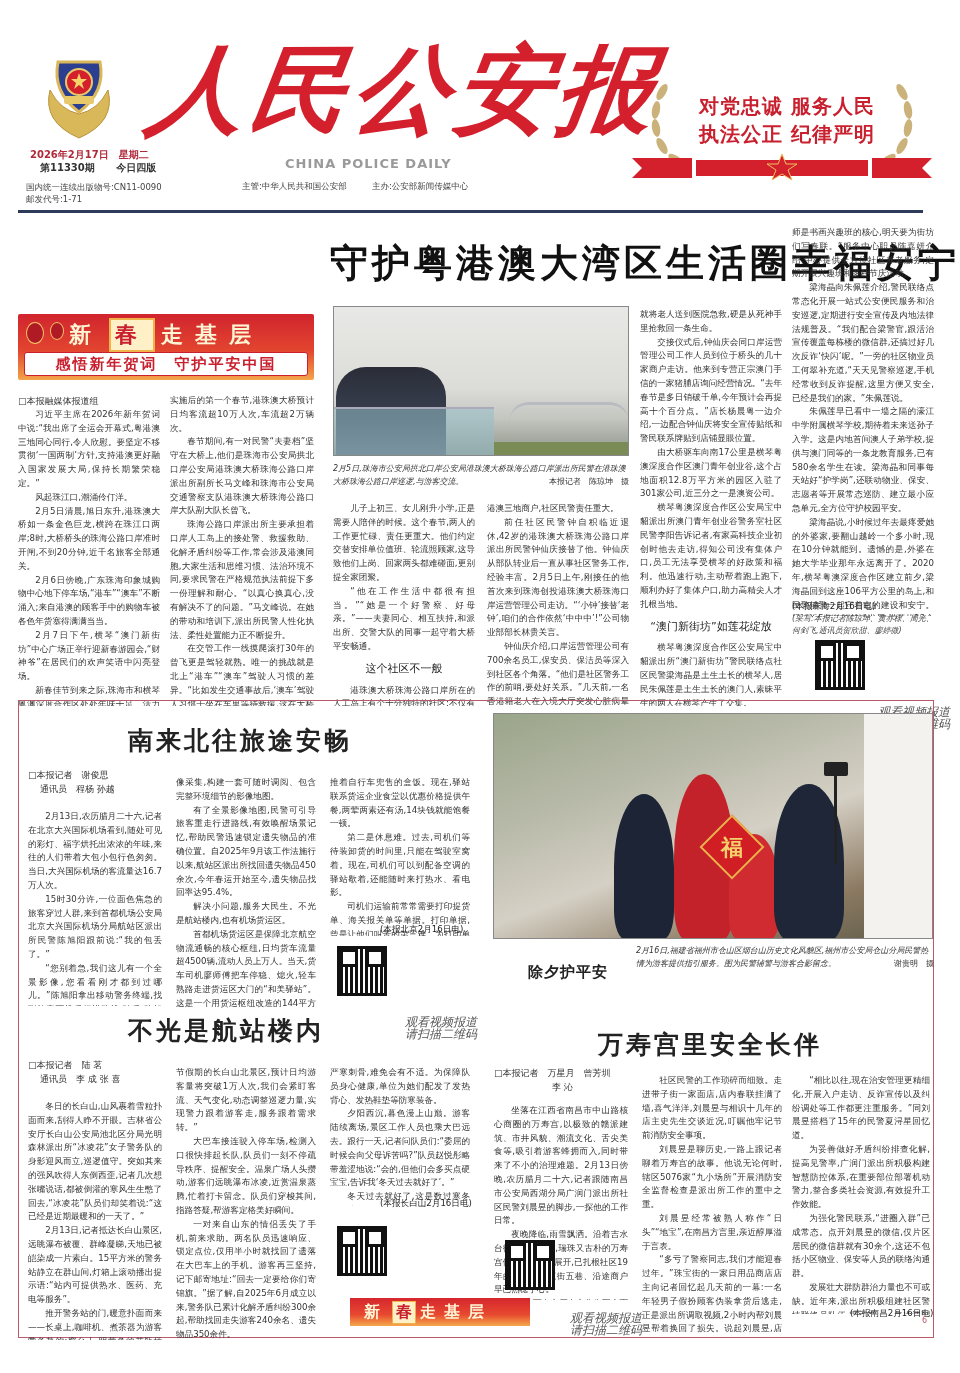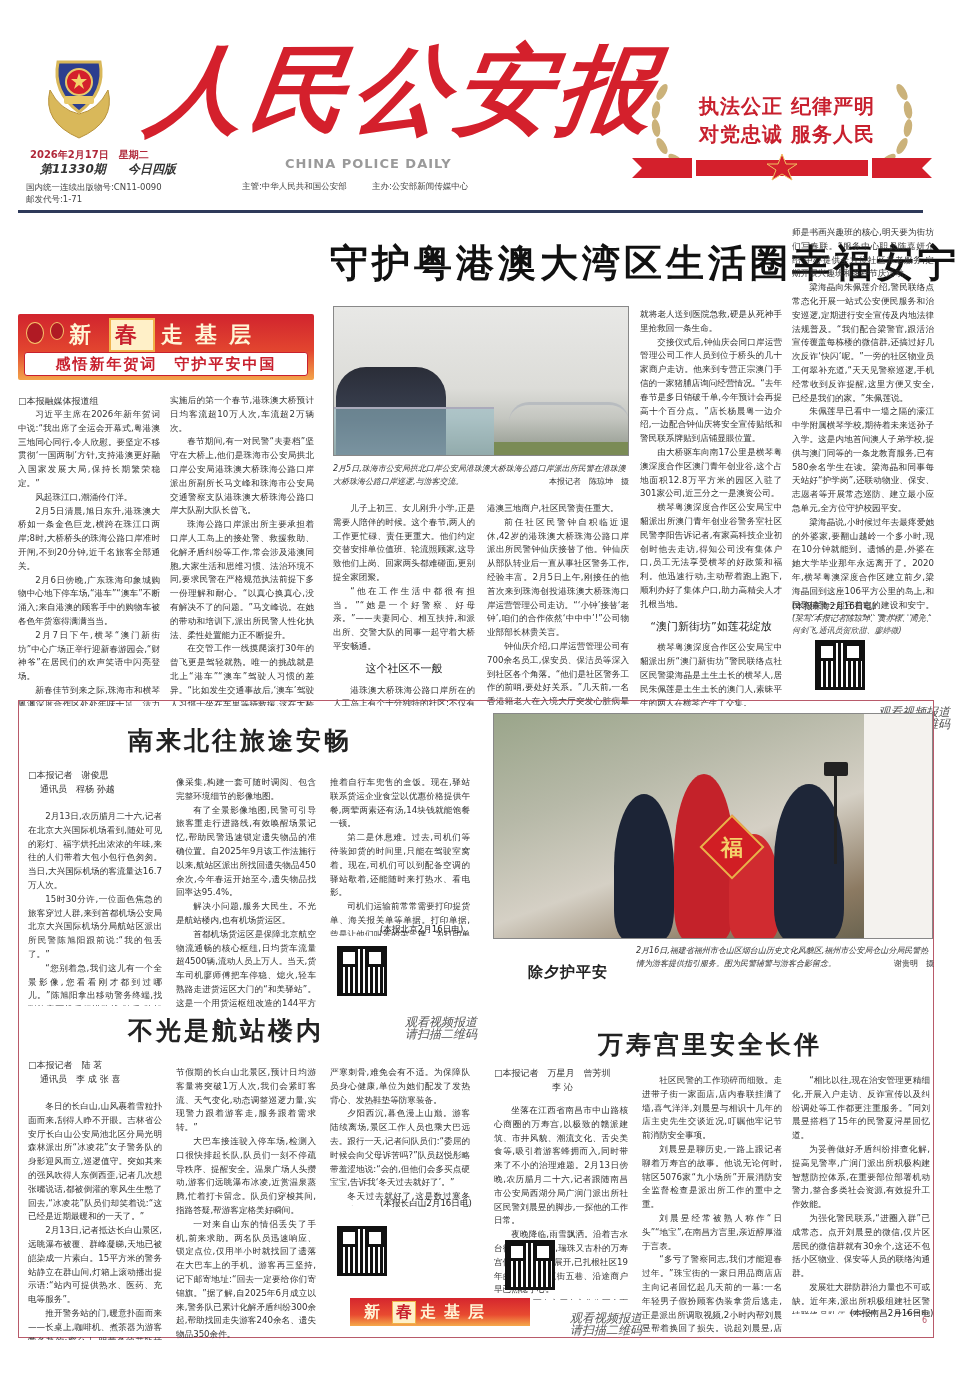--- a/index.html
+++ b/index.html
@@ -4,21 +4,21 @@
 <style>
   * { box-sizing: border-box; margin: 0; padding: 0; }
   html, body { width: 960px; height: 1373px; background: #ffffff; overflow: hidden; }
   body { position: relative; font-family: "DejaVu Sans", sans-serif; color: #222; }
 
   .abs { position: absolute; }
 
   
   .emblem { left: 38px; top: 52px; width: 82px; width: 82px; height: 90px; }
   .date-line { left: 30px; top: 148px; font-size: 10px; color: #b0283a; font-weight: bold; white-space: nowrap; }
-  .issue-line { left: 40px; top: 161px; font-size: 12px; color: #333; font-weight: bold; white-space: nowrap; font-style: italic; }
+  .issue-line { left: 40px; top: 161px; font-size: 10px; color: #333; font-weight: bold; white-space: nowrap; }
   .issue-line span { margin-right: 18px; }
   .cn-line { left: 26px; top: 181px; font-size: 8.5px; color: #444; white-space: nowrap; line-height: 12px; }
   .logo { left: 150px; top: 42px; font-family: "DejaVu Serif", serif; font-size: 96px; font-style: italic; font-weight: bold; color: #d4202c; letter-spacing: 6px; white-space: nowrap; transform: skewX(-8deg); line-height: 1; }
   .logo-en { left: 285px; top: 156px; font-size: 13px; font-weight: bold; color: #9a9a9a; letter-spacing: 1px; white-space: nowrap; }
   .sponsor { top: 181px; font-size: 8.5px; color: #444; white-space: nowrap; }
   .motto-box { left: 632px; top: 62px; width: 300px; height: 120px; }
   .motto-text { left: 672px; top: 92px; width: 230px; text-align: center; color: #c8202e; font-weight: bold; font-size: 20px; line-height: 28px; letter-spacing: 1px; }
   .masthead-rule { left: 18px; top: 210px; width: 905px; height: 3px; background: #2e3a5a; }
 
   
@@ -118,22 +118,22 @@
       <ellipse cx="270" cy="84" rx="4" ry="9" transform="rotate(30 270 84)"></ellipse>
       <ellipse cx="256" cy="98" rx="4" ry="9" transform="rotate(55 256 98)"></ellipse>
     </g>
     <polygon points="0,96 60,96 60,116 0,116 10,106" fill="#d4202c"></polygon>
     <polygon points="240,96 300,96 290,106 300,116 240,116" fill="#d4202c"></polygon>
     <rect x="64" y="98" width="172" height="16" fill="#d4202c"></rect>
     <polygon points="150,92 154,102 165,102 156,108 160,118 150,112 140,118 144,108 135,102 146,102" fill="#d4202c" stroke="#f0c060" stroke-width="1"></polygon>
   </svg>
 </div>
 <div class="abs motto-text">
+  <div>对党忠诚 服务人民</div>
   <div>执法公正 纪律严明</div>
-  <div>对党忠诚 服务人民</div>
 </div>
 <div class="abs masthead-rule"></div>
 
 <div class="abs headline">守护粤港澳大湾区生活圈幸福安宁</div>
 
 <div class="abs banner">
   <div class="abs lantern" style="left:8px;"></div>
   <div class="abs lantern" style="left:32px; width:14px; height:18px;"></div>
   <div class="abs banner-top">
     <span>新</span><span class="banner-chun">春</span><span>走基层</span>

